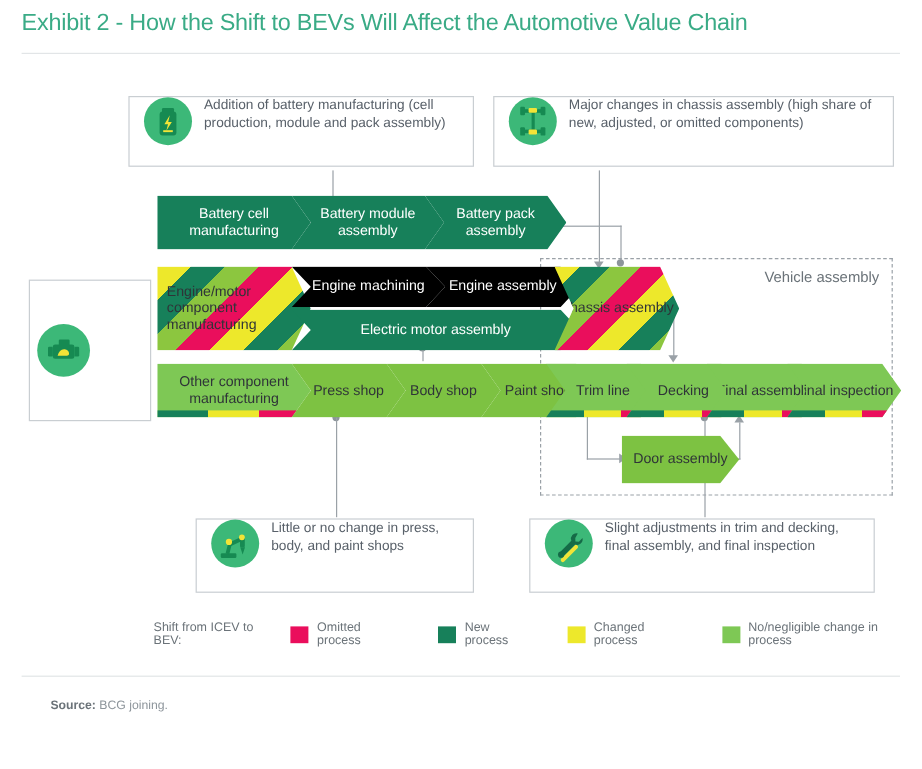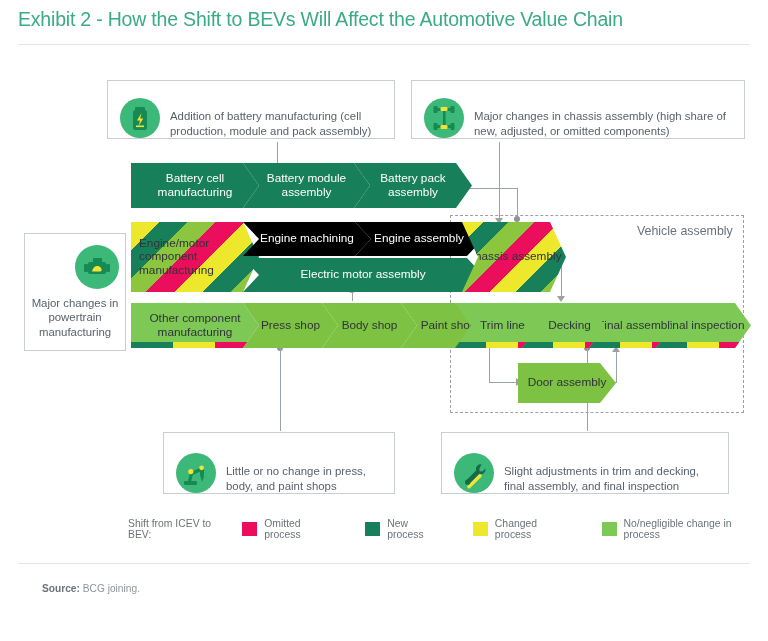--- a/index.html
+++ b/index.html
@@ -15,21 +15,21 @@
   .title{
     left:18px;top:8px;width:730px;
     font-size:19.5px;color:#3aab86;letter-spacing:-.2px;
     white-space:nowrap;
   }
   .title-rule{left:18px;top:44px;width:732px;height:1px;background:#e2e5e7;}
 
   
   .callout{
     box-sizing:border-box;border:1px solid #c9ced2;background:#fff;
-    display:flex;align-items:flex-end;gap:10px;padding:0 12px;
+    display:flex;align-items:flex-start;gap:10px;padding:0 12px;
   }
   .callout.vert{flex-direction:column;justify-content:center;gap:7px;padding:10px 6px;}
   .callout-text{font-size:11.4px;line-height:14.5px;color:#59616a;}
   .callout.vert .callout-text{text-align:center;}
 
   .ico{
     width:40px;height:40px;border-radius:50%;
     background:#3cb878;flex:0 0 auto;position:relative;
   }
   .ico svg{position:absolute;left:0;top:0;}
@@ -184,21 +184,20 @@
   <div class="abs callout vert" style="left:24px;top:233px;width:102px;height:118px;">
     <span class="ico" style="width:44px;height:44px;">
       <svg width="44" height="44" viewBox="0 0 44 44">
         <rect x="13" y="17" width="18" height="12" rx="2" fill="#168a52"></rect>
         <rect x="18" y="13" width="9" height="5" rx="1" fill="#168a52"></rect>
         <rect x="9" y="19" width="4" height="8" rx="1" fill="#168a52"></rect>
         <rect x="31" y="19" width="4" height="8" rx="1" fill="#168a52"></rect>
         <path d="M17 26.5 q1.5 -6 6 -5.5 q3 .4 3.5 3.2 q.4 2.3 -2 2.3 z" fill="#f2e437"></path>
       </svg>
     </span>
-    <span class="callout-text">Major changes in powertrain manufacturing</span>
   </div>
 
   <div class="chev first fill-new" style="left:131px;top:163px;width:128px;height:45px;">
     <span class="chev-label lbl-white">Battery cell manufacturing</span>
   </div>
   <div class="chev fill-new" style="left:243px;top:163px;width:127px;height:45px;">
     <span class="chev-label lbl-white">Battery module assembly</span>
   </div>
   <div class="chev fill-new" style="left:354px;top:163px;width:118px;height:45px;">
     <span class="chev-label lbl-white">Battery pack assembly</span>

